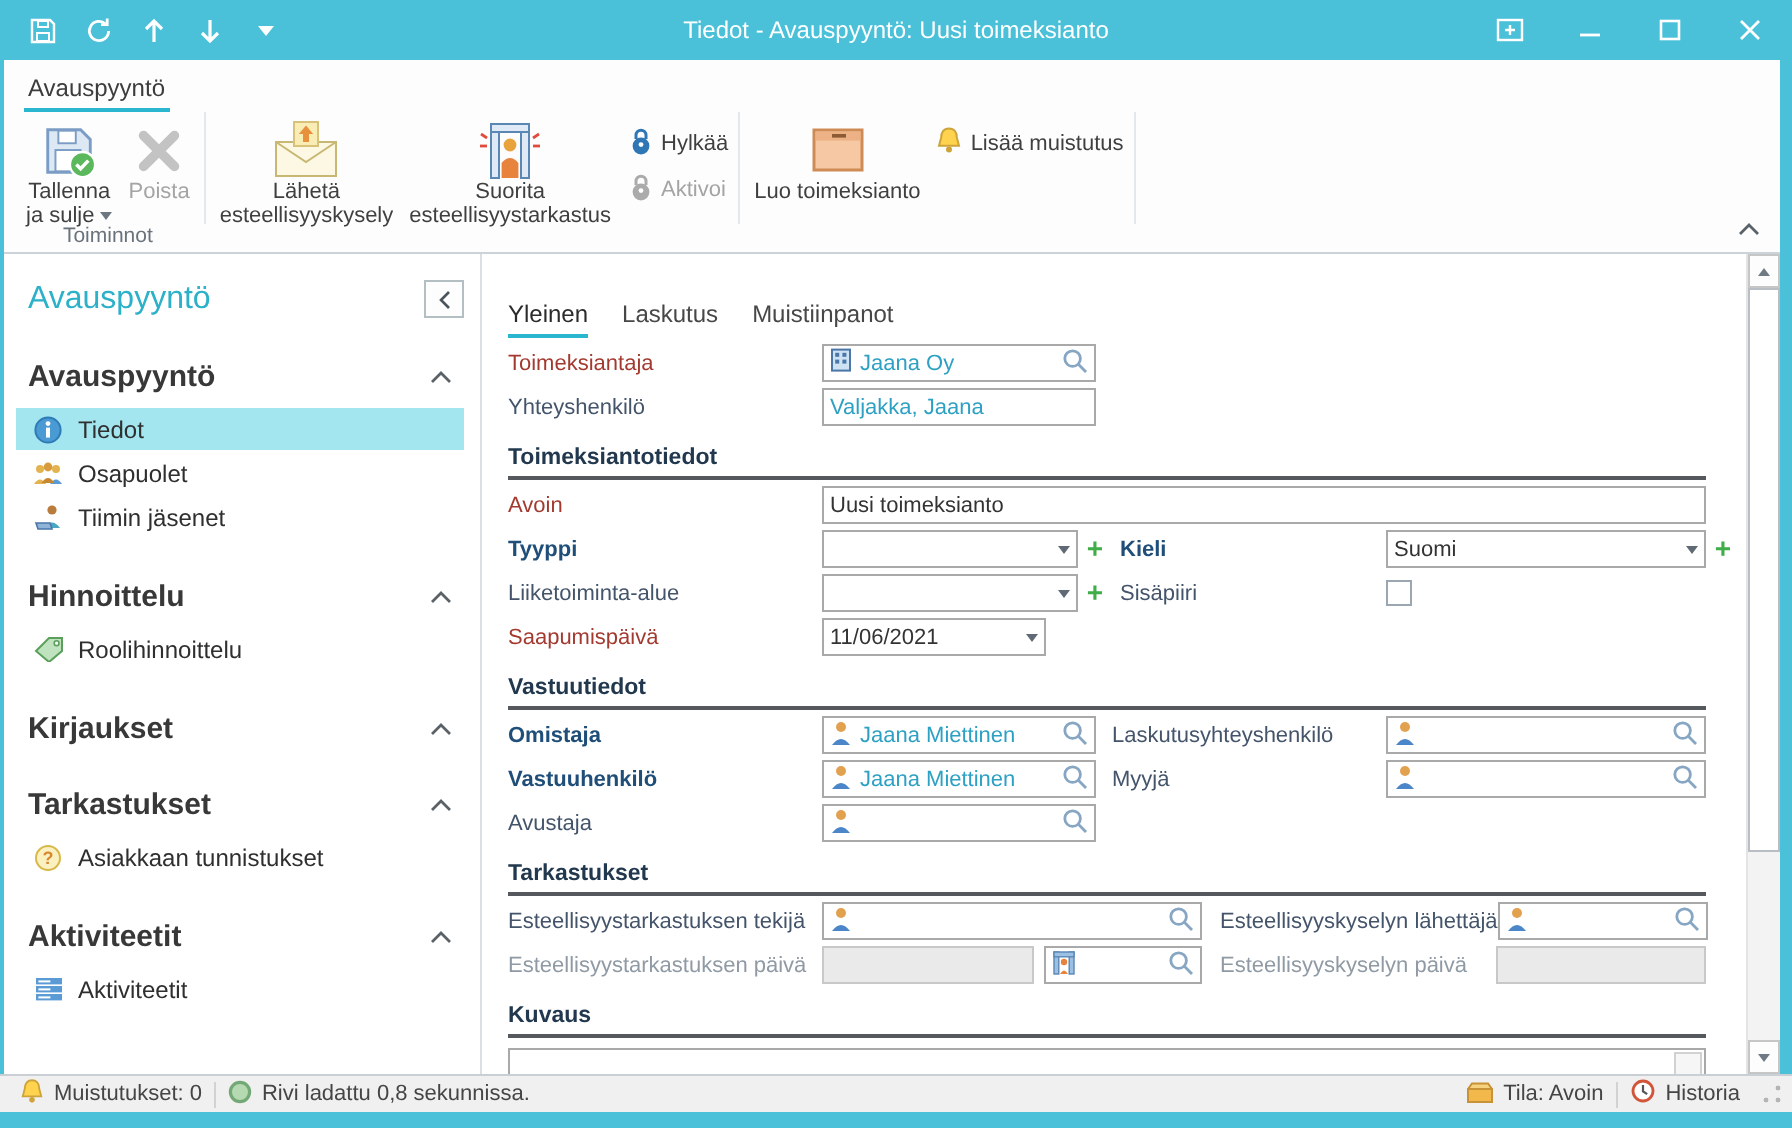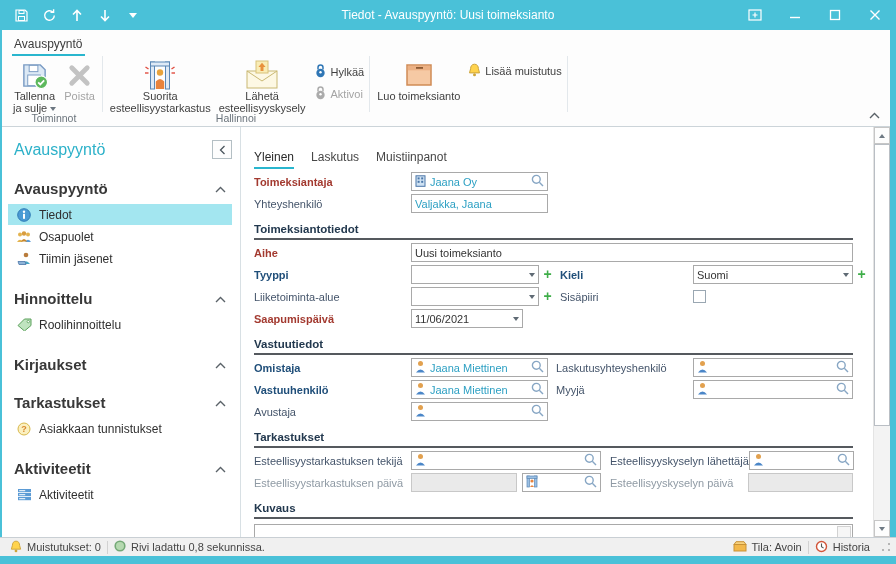--- a/index.html
+++ b/index.html
@@ -45,21 +45,21 @@
   .sbitem.selected{background:#a3e6f0}
   .sbitem .sicon{width:16px;display:flex;justify-content:center}
 
   .content{flex:1;padding:23px 0 0 13px;overflow:hidden;position:relative}
   .tabs{display:flex;gap:17px;}
   .tab{font-size:12px;color:#474747;padding-bottom:3px;cursor:pointer}
   .tab.active{color:#2b2b2b;border-bottom:2px solid #29b6ce}
 
   .frow{display:flex;align-items:center;margin-top:3px;height:19px}
   .flabel{flex:0 0 157px;font-size:11px;color:#44546a;white-space:nowrap}
-  .flabel.req{color:#a33a30;font-weight:bold}
+  .flabel.req{color:#a33a30;font-weight:normal}
   .flabel.key{color:#1f4e79;font-weight:bold}
   .flabel.dim{color:#8f9aa4}
   .rlabel{flex:0 0 137px;margin-left:8px;font-size:11px;color:#44546a;white-space:nowrap}
   .rlabel9{flex:0 0 138px;margin-left:9px;font-size:11px;color:#44546a;white-space:nowrap}
   .rlabel9.dim{color:#8f9aa4}
 
   .fbox{height:19px;border:1px solid #a9a9a9;background:#fff;display:flex;align-items:center;padding:0 3px;font-size:11px;color:#333;cursor:text}
   .fbox.disabled{background:#eaeaea;border-color:#c8c8c8;cursor:default}
   .w137{width:137px}.w160{width:160px}.w128{width:128px}.w96{width:112px}.w190{width:190px}.w105{width:105px}.w106{width:106px}.w79{width:79px;margin-left:5px}
   .fill{flex:1;margin-right:20px}
@@ -183,48 +183,48 @@
             <span class="blbl">Poista</span>
           </div>
         </div>
         <div class="rglabel">Toiminnot</div>
       </div>
 
       <div class="rgroup">
         <div class="rbody">
           <div class="bigbtn">
             <span class="bicon">
+              <svg width="34" height="30" viewBox="0 0 34 30">
+                <rect x="2" y="11" width="30" height="17" fill="#fdf8e4" stroke="#c9b873"></rect>
+                <path d="M2 11l15 10 15-10" fill="none" stroke="#c9b873"></path>
+                <rect x="11" y="1" width="12" height="12" fill="#f9ecb5" stroke="#d8c27a"></rect>
+                <path d="M17 2.8l3.6 4.2h-2.1v4h-3v-4h-2.1z" fill="#e8913d"></path>
+              </svg>
+            </span>
+            <span class="blbl">Lähetä</span>
+            <span class="blbl">esteellisyyskysely</span>
+          </div>
+          <div class="bigbtn">
+            <span class="bicon">
               <svg width="32" height="30" viewBox="0 0 32 30">
                 <g stroke="#e04b3e" stroke-width="1.4">
                     <line x1="4.5" y1="9" x2="1.5" y2="7"></line>
                     <line x1="4.5" y1="13" x2="1" y2="13"></line>
                     <line x1="27.5" y1="9" x2="30.5" y2="7"></line>
                     <line x1="27.5" y1="13" x2="31" y2="13"></line>
                   </g>
                 <rect x="6.5" y="2" width="4" height="27" fill="#dfeaf6" stroke="#5b87b5"></rect>
                 <rect x="21.5" y="2" width="4" height="27" fill="#dfeaf6" stroke="#5b87b5"></rect>
                 <rect x="6.5" y="2" width="19" height="4" fill="#dfeaf6" stroke="#5b87b5"></rect>
                 <circle cx="16" cy="12.5" r="3.2" fill="#e8a33d"></circle>
                 <path d="M11.8 29v-7.5q4.2-5 8.4 0V29z" fill="#e8833d"></path>
               </svg>
             </span>
             <span class="blbl">Suorita</span>
             <span class="blbl">esteellisyystarkastus</span>
-          </div>
-          <div class="bigbtn">
-            <span class="bicon">
-              <svg width="34" height="30" viewBox="0 0 34 30">
-                <rect x="2" y="11" width="30" height="17" fill="#fdf8e4" stroke="#c9b873"></rect>
-                <path d="M2 11l15 10 15-10" fill="none" stroke="#c9b873"></path>
-                <rect x="11" y="1" width="12" height="12" fill="#f9ecb5" stroke="#d8c27a"></rect>
-                <path d="M17 2.8l3.6 4.2h-2.1v4h-3v-4h-2.1z" fill="#e8913d"></path>
-              </svg>
-            </span>
-            <span class="blbl">Lähetä</span>
-            <span class="blbl">esteellisyyskysely</span>
           </div>
           <div class="smallcol">
             <div class="smallbtn">
               <span>
                 <svg width="13" height="15" viewBox="0 0 13 15">
                     <path d="M4 6.5V4.6a2.5 2.5 0 0 1 5 0v1.9" fill="none" stroke="#2f76b5" stroke-width="1.5"></path>
                     <circle cx="6.5" cy="10" r="4.2" fill="#2f76b5"></circle>
                     <circle cx="6.5" cy="9.3" r="1.2" fill="#fff"></circle>
                   </svg>
               </span>
@@ -235,21 +235,20 @@
                 <svg width="13" height="15" viewBox="0 0 13 15">
                     <path d="M4 6.5V4.6a2.5 2.5 0 0 1 5 0v1.9" fill="none" stroke="#ababab" stroke-width="1.5"></path>
                     <circle cx="6.5" cy="10" r="4.2" fill="#ababab"></circle>
                     <circle cx="6.5" cy="9.3" r="1.2" fill="#fff"></circle>
                   </svg>
               </span>
               <span>Aktivoi</span>
             </div>
           </div>
         </div>
-        <div class="rglabel">Hallinnoi</div>
       </div>
 
       <div class="rgroup">
         <div class="rbody">
           <div class="bigbtn">
             <span class="bicon">
               <svg width="30" height="28" viewBox="0 0 30 28">
                   <rect x="3" y="4" width="24" height="20" fill="#f6c9a4" stroke="#cf8b55" stroke-width="1.5"></rect>
                   <rect x="3.8" y="4.8" width="22.4" height="4.5" fill="#ecb184"></rect>
                   <rect x="12" y="6" width="7" height="1.8" fill="#8c5a33"></rect>
@@ -425,21 +424,21 @@
       <div class="frow">
         <span class="flabel">Yhteyshenkilö</span>
         <div class="fbox w137">
           <span class="link" style="margin-left:0">Valjakka, Jaana</span>
         </div>
       </div>
 
       <div class="sect">Toimeksiantotiedot</div>
 
       <div class="frow">
-        <span class="flabel req">Aihe</span>
+        <span class="flabel req">Avoin</span>
         <div class="fbox fill">
           <span>Uusi toimeksianto</span>
         </div>
       </div>
 
       <div class="frow">
         <span class="flabel key">Tyyppi</span>
         <div class="fbox w128">
           <span></span>
           <span class="spacer"></span>

